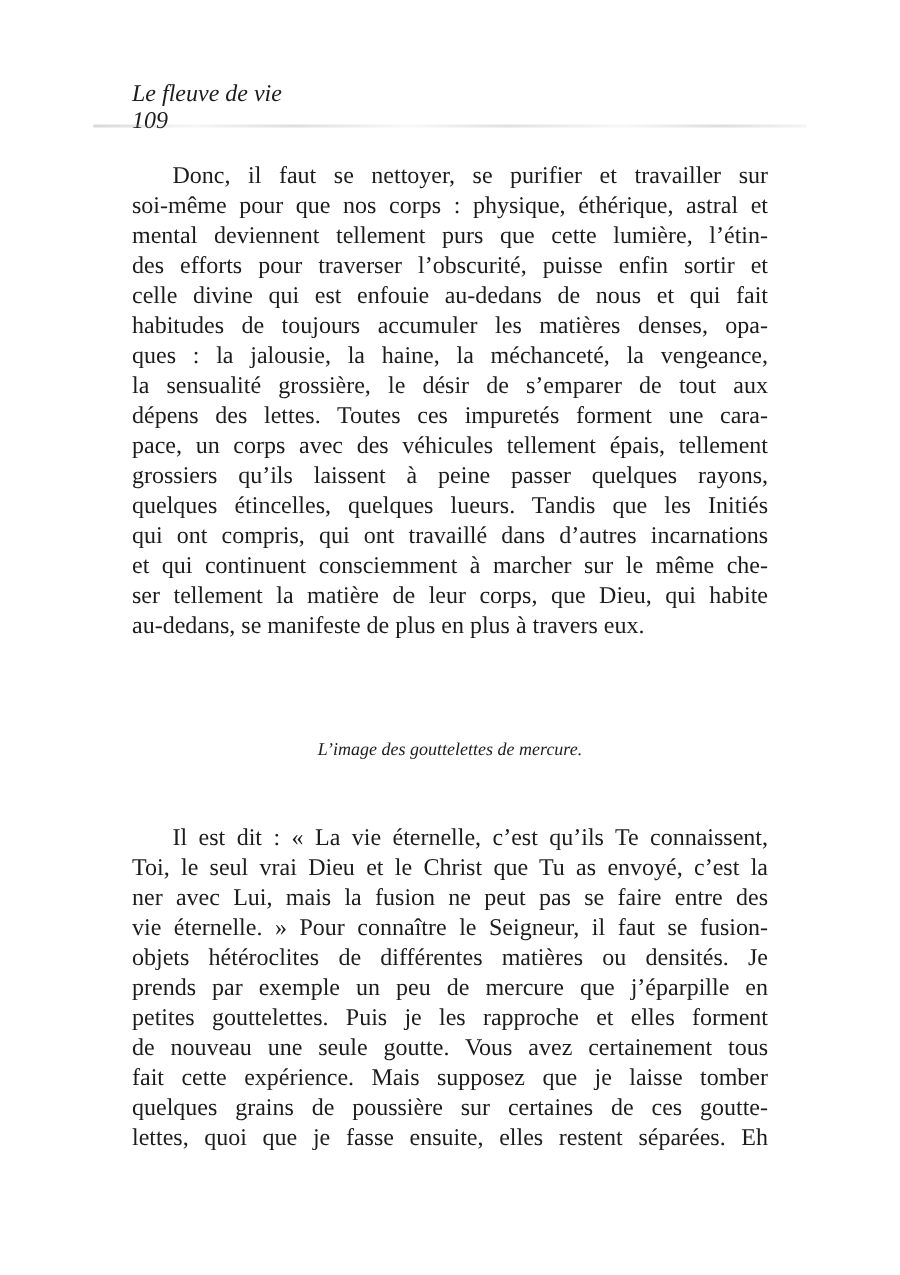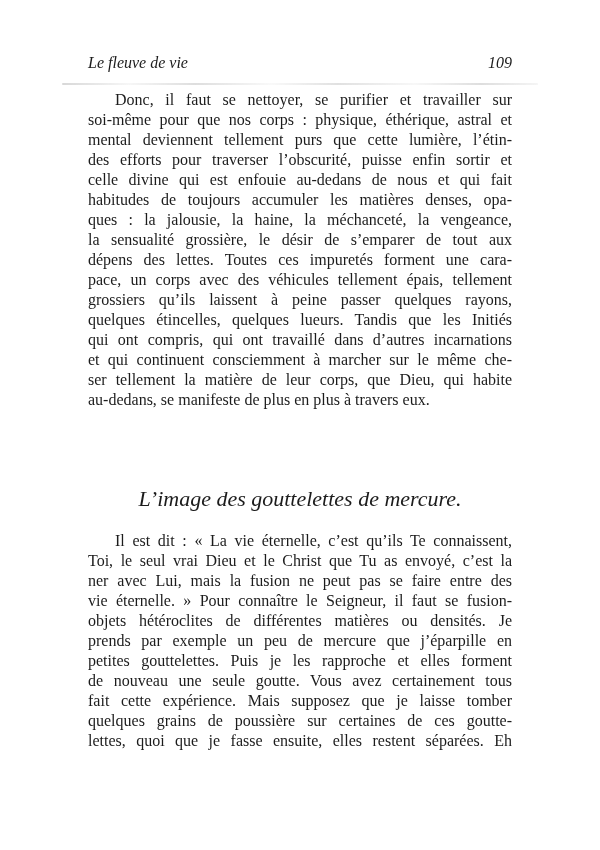--- a/index.html
+++ b/index.html
@@ -5,45 +5,45 @@
   html,body { margin:0; padding:0; background:#e9e9e9; }
   .page {
     width:600px; height:850px; background:#ffffff; position:relative;
     font-family:"Liberation Serif","DejaVu Serif",serif; color:#1c1c1c;
     margin:0 auto; overflow:hidden;
     -webkit-font-smoothing:antialiased;
   }
   .running-header {
     position:absolute; top:54px; left:88px; width:424px;
     display:flex; justify-content:space-between; align-items:baseline;
-    font-style:italic; font-size:16px; line-height:18px;
+    font-style:italic; font-size:16px; line-height:18px;flex-direction:column;
   }
   .header-rule {
     position:absolute; top:83px; left:62px; width:476px; height:2px;
     background:linear-gradient(90deg,
       rgba(140,140,140,.34) 0%, rgba(170,170,170,.10) 14%,
       rgba(145,145,145,.30) 28%, rgba(180,180,180,.08) 44%,
       rgba(145,145,145,.28) 58%, rgba(180,180,180,.10) 74%,
       rgba(145,145,145,.30) 88%, rgba(170,170,170,.12) 100%);
     border-radius:1px; filter:blur(.4px);
   }
-  .para { position:absolute; left:88px; width:424px; }
+  .para { position:absolute; left:88px; width:424px;margin-top:18px; }
   .para-1 { top:90px; }
   .para-2 { top:531px; }
   .tl {
     font-size:16px; line-height:20px; height:20px;
     text-align:justify; text-align-last:justify; text-justify:inter-word;
     white-space:normal; overflow:visible;
   }
   .tl.last { text-align-last:left; }
   .ind { text-indent:27px; }
   .it { }
   .section-heading {
     position:absolute; top:489px; left:88px; width:424px;
-    text-align:center; font-style:italic; font-size:22px; line-height:20px;
+    text-align:center; font-style:italic; font-size:12px; line-height:20px;
   }
 </style>
 </head>
 <body>
 
 <div class="page">
 
   <div class="running-header">
     <span>Le fleuve de vie</span>
     <span>109</span>

